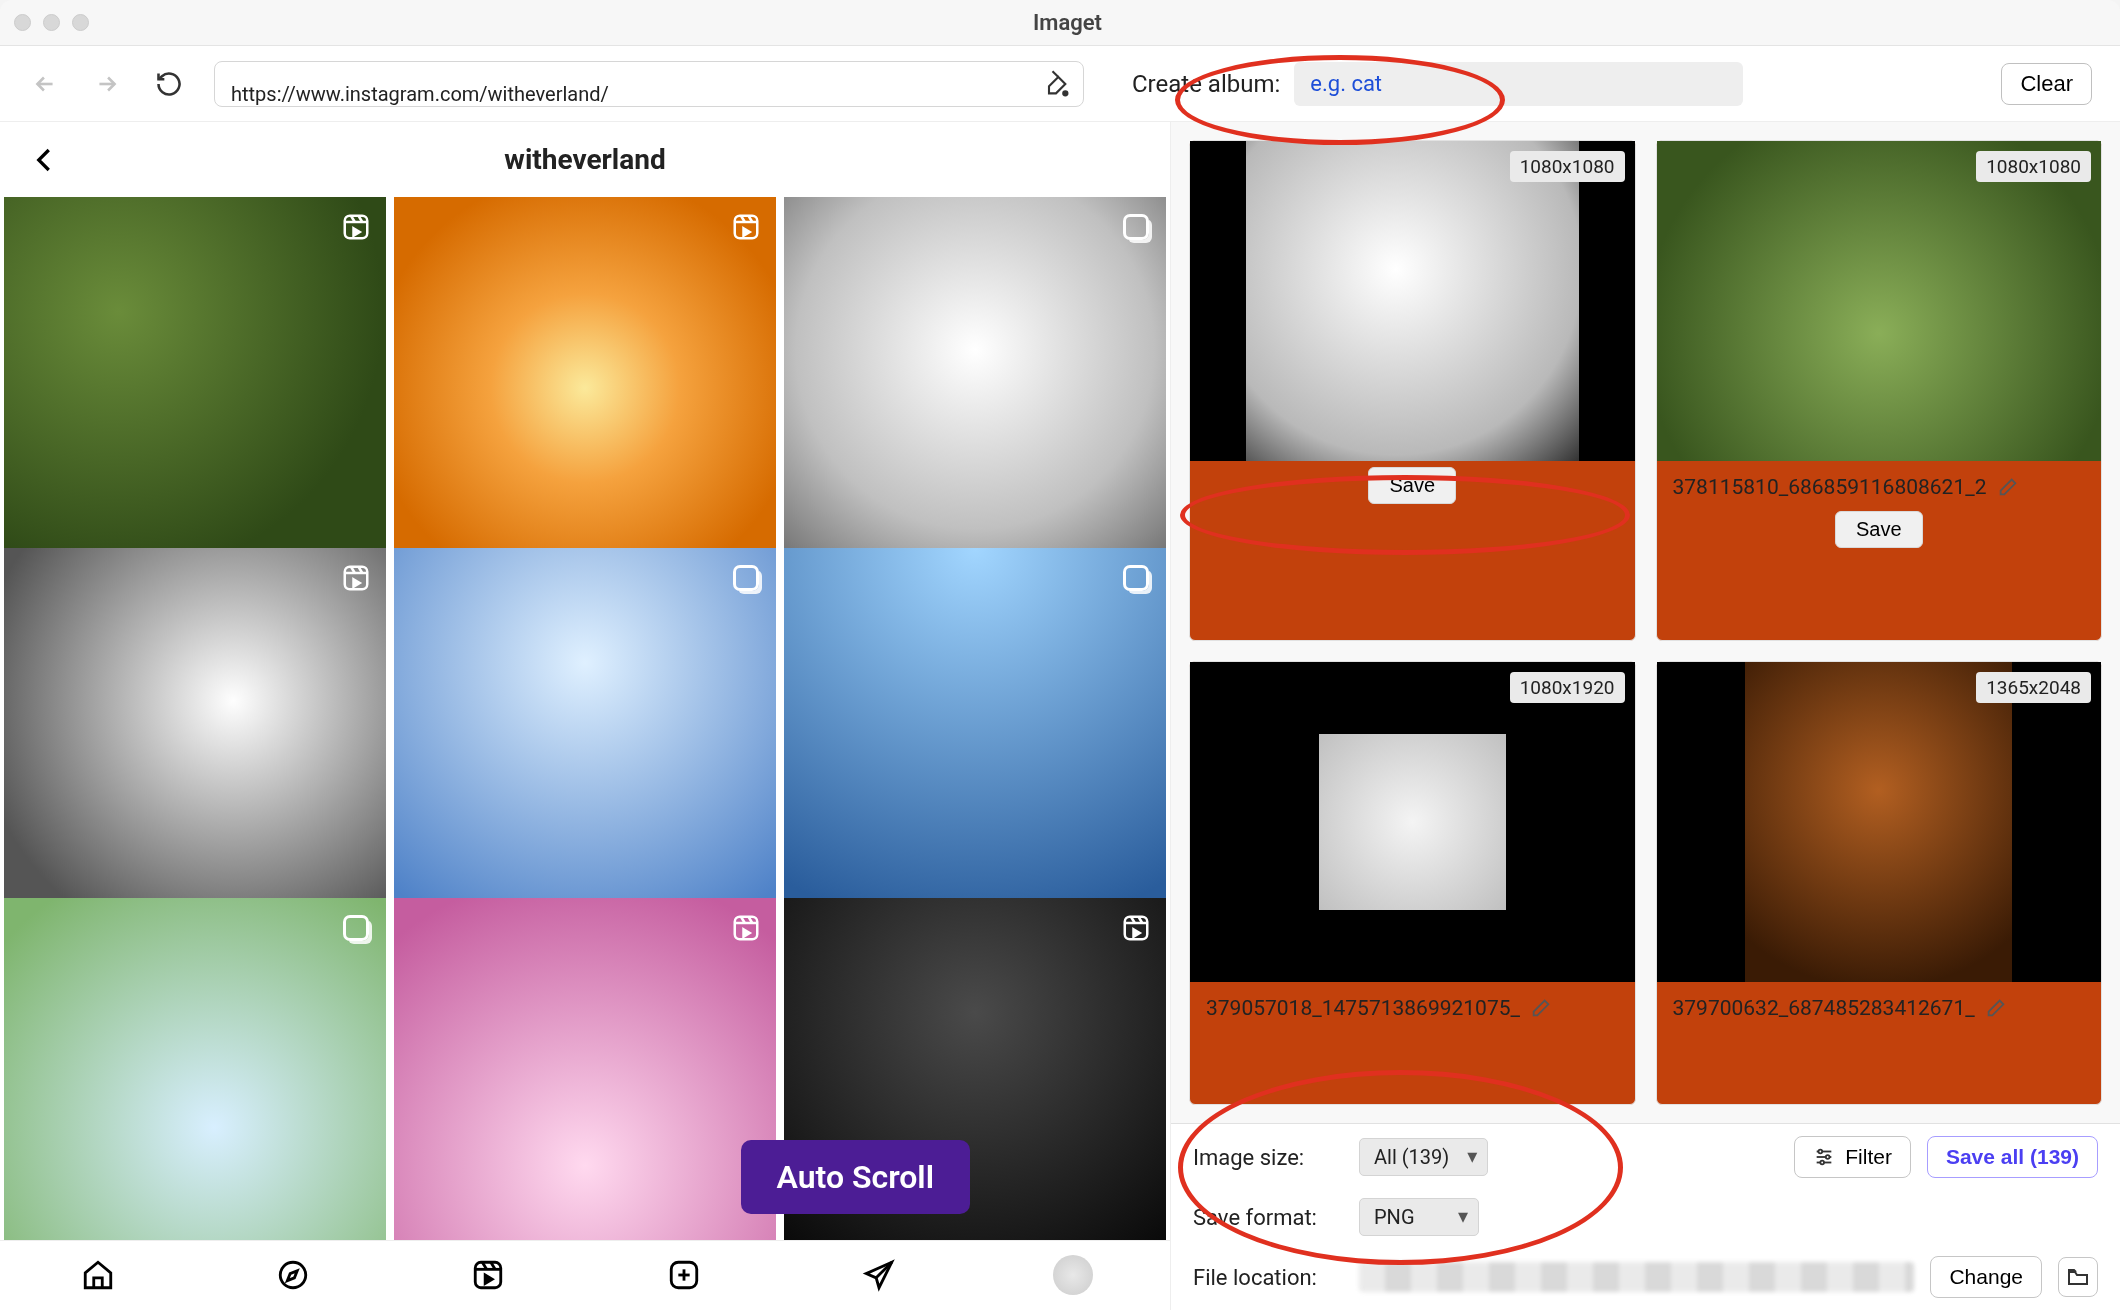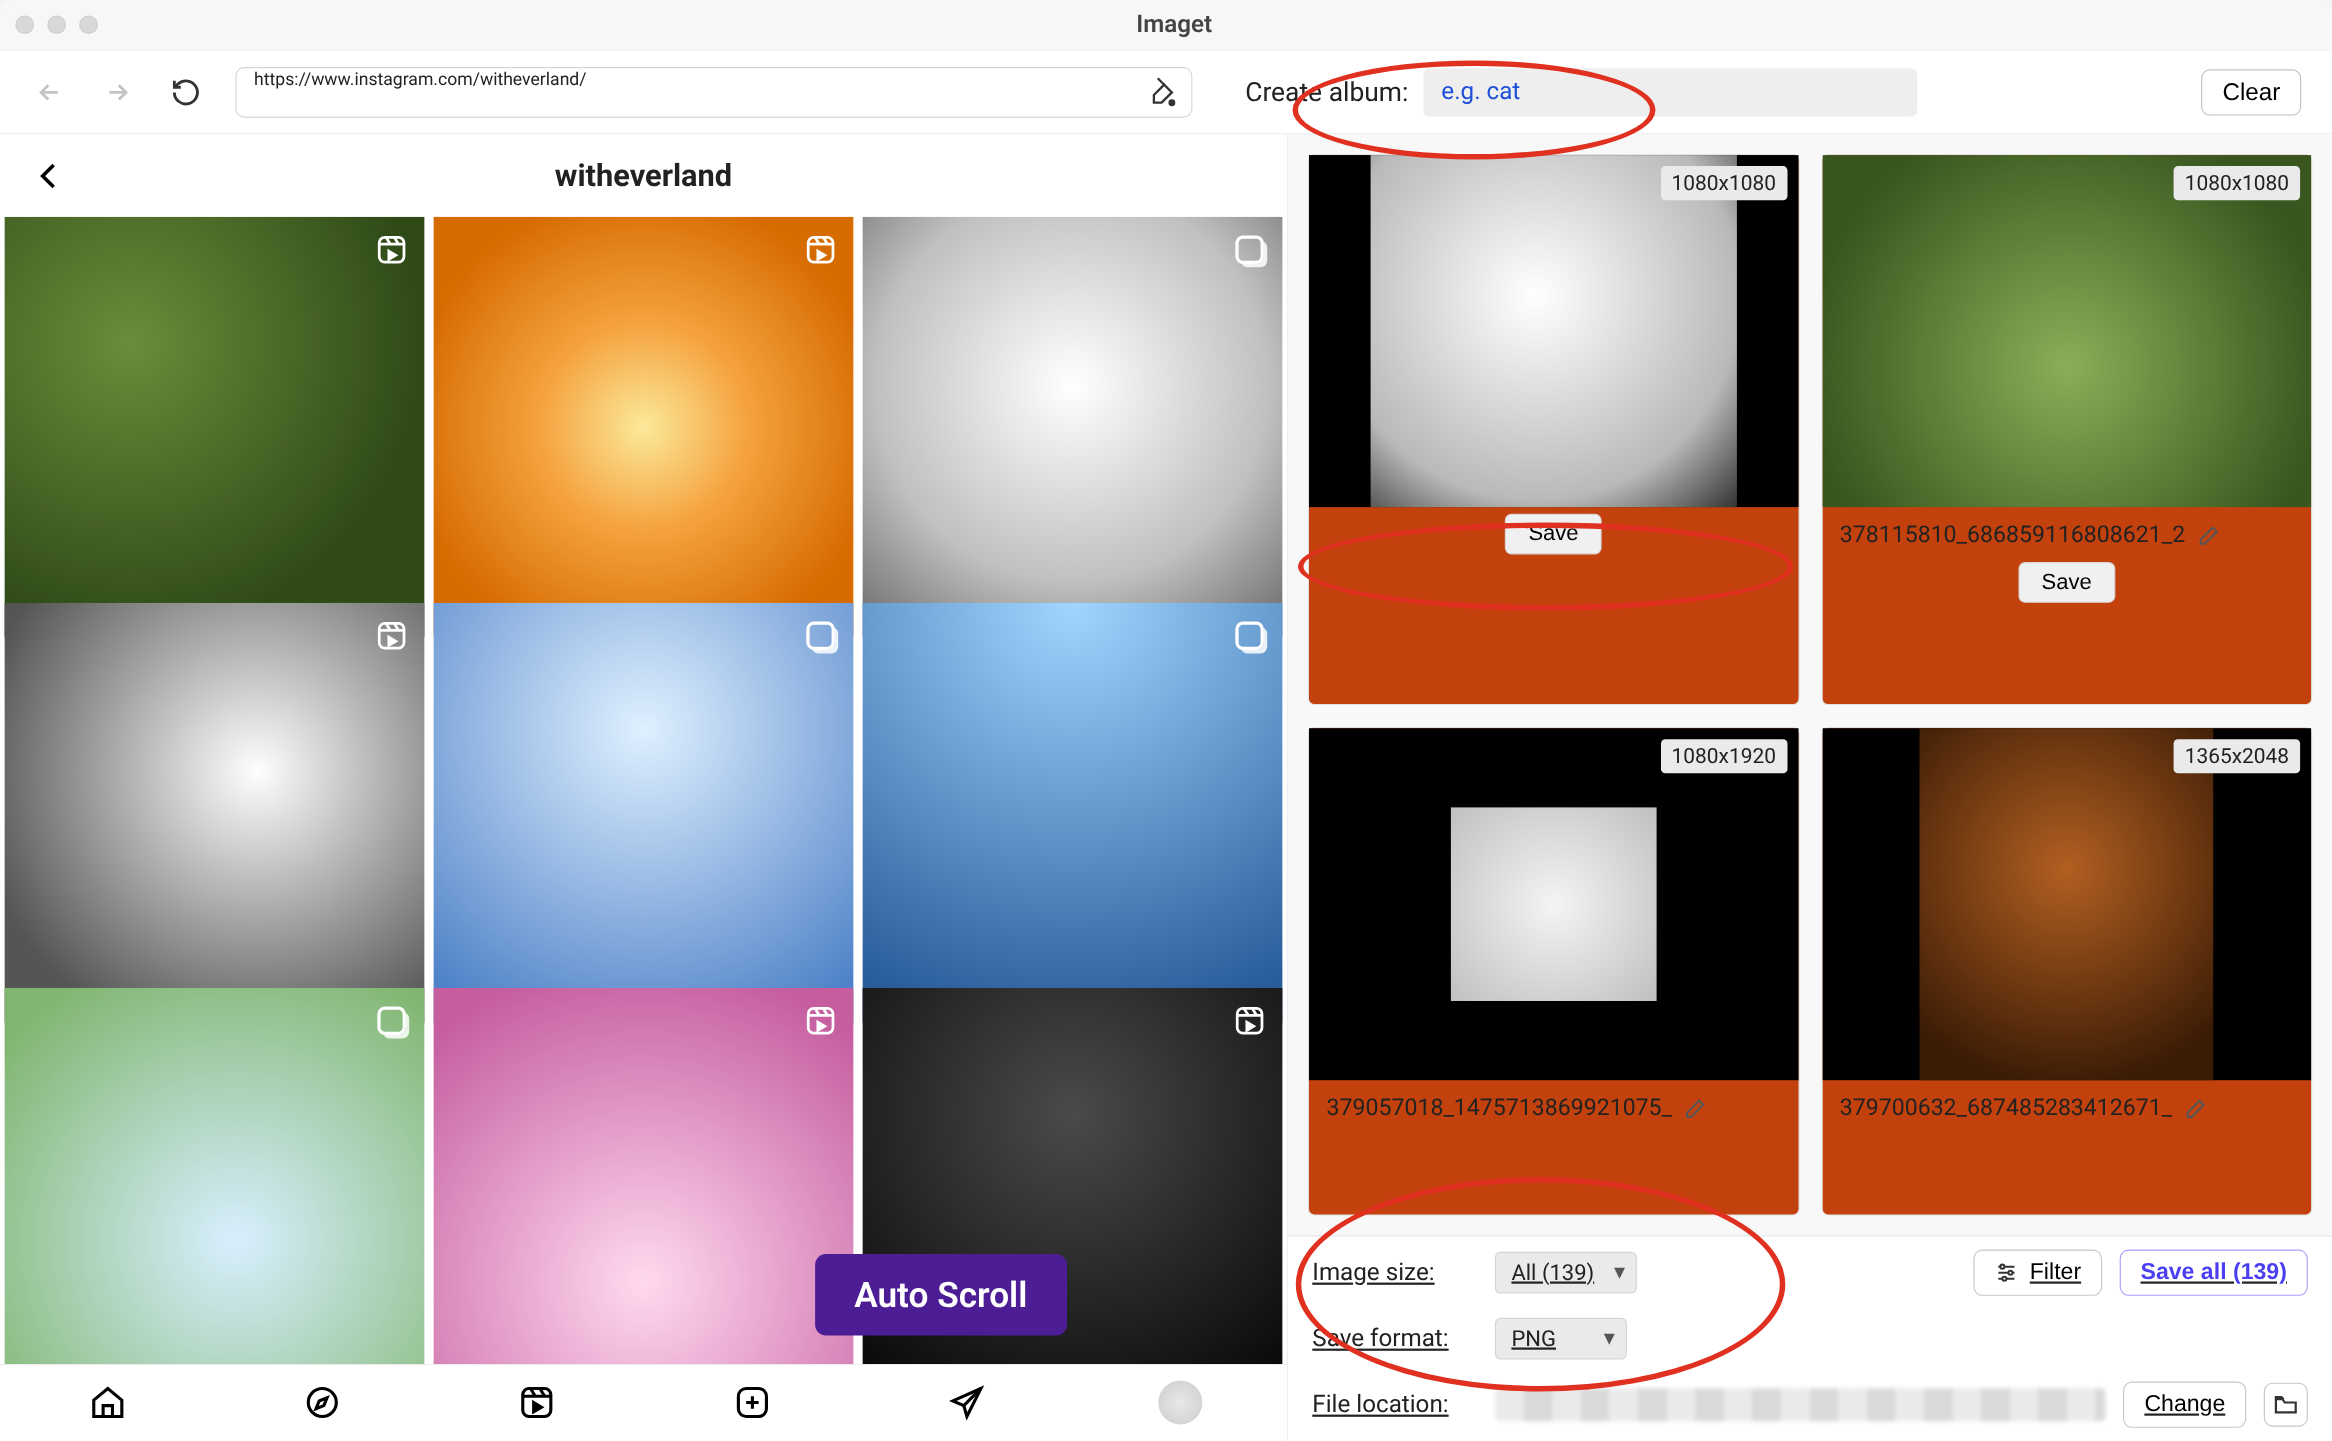--- a/index.html
+++ b/index.html
@@ -9,21 +9,21 @@
   
   .titlebar { height:46px; background:#f7f7f7; border-bottom:1px solid #e4e4e4; display:flex; align-items:center; padding:0 14px; border-top-left-radius:12px; border-top-right-radius:12px; }
   .traffic { display:flex; gap:12px; }
   .dot { width:17px; height:17px; border-radius:50%; background:#d8d8d8; border:1px solid #ccc; }
   .title { flex:1; text-align:center; font-weight:600; font-size:22px; color:#444; }
 
   
   .toolbar { height:76px; display:flex; align-items:center; padding:0 28px; gap:28px; background:#fff; border-bottom:1px solid #eee; }
   .nav-arrow, .reload { width:34px; height:34px; display:flex; align-items:center; justify-content:center; color:#707070; }
   .nav-arrow.disabled { color:#c4c4c4; }
-  .urlbar { height:46px; border:1px solid #d6d6d6; border-radius:8px; padding:0 16px; font-size:16px; display:flex; align-items:flex-start; min-width:0; }
+  .urlbar { height:46px; border:1px solid #d6d6d6; border-radius:8px; padding:0 16px; font-size:20px; display:flex; align-items:flex-end; min-width:0; }
   .urlbar-wrap { flex:0 0 870px; display:flex; align-items:center; position:relative; }
   .urlbar-wrap .mystic { position:absolute; right:14px; }
 
   .right-toolbar { flex:1; display:flex; align-items:center; gap:14px; padding-left:20px; }
   .album-label { font-size:24px; }
   .album-input { flex:1; height:44px; background:#eeeeee; border-radius:6px; padding:0 16px; font-size:22px; color:#999; display:flex; align-items:center; }
   .clear-btn { height:42px; border:1.5px solid #c0c0c0; border-radius:8px; padding:0 18px; background:#fff; font-size:22px; cursor:pointer; }
 
   
   .main { display:flex; height:calc(100% - 122px); }
@@ -67,21 +67,21 @@
   .thumb { width:70%; height:85%; background:radial-gradient(circle,#eee,#999); }
   .c1 .thumb{background:radial-gradient(circle at 45% 40%,#fff,#b9b9b9 70%,#333 100%);width:75%;height:100%;}
   .c2 .thumb{background:radial-gradient(circle at 50% 60%,#8aae58,#39561e 80%);width:100%;height:100%;}
   .c3 .thumb{background:radial-gradient(circle at 50% 50%,#f4f4f4,#c0c0c0);width:42%;height:55%;}
   .c4 .thumb{background:radial-gradient(circle at 50% 40%,#b25f21,#3a1b05 85%);width:60%;height:100%;}
   .fname-row { display:flex; align-items:center; gap:10px; padding:14px 16px 6px; font-size:21px; white-space:nowrap; overflow:hidden; }
   .fname-row .pencil { flex-shrink:0; }
   .save-btn { align-self:center; margin:6px 11px 14px; background:#f0f0f0; border:1px solid #d9d9d9; border-radius:6px; padding:6px 20px; font-size:20px; cursor:pointer; }
 
   
-  .settings { border-top:1px solid #e1e1e1; background:#fff; padding:12px 22px 0; font-size:22px; display:flex; flex-direction:column; gap:20px;text-decoration:underline; }
+  .settings { border-top:1px solid #e1e1e1; background:#fff; padding:12px 22px 0; font-size:22px; display:flex; flex-direction:column; gap:20px; }
   .row { display:flex; align-items:center; gap:16px; }
   .row label { min-width:150px; }
   .select { background:#eaeaea; border:1px solid #d4d4d4; border-radius:5px; padding:6px 38px 6px 14px; font-size:20px; position:relative; }
   .select:after { content:"▾"; position:absolute; right:10px; top:5px; color:#555; }
   .filter-btn, .saveall-btn, .change-btn { border:1.5px solid #c6c6c6; border-radius:8px; padding:8px 18px; background:#fff; font-size:21px; cursor:pointer; display:flex; align-items:center; gap:10px; }
   .saveall-btn { color:#4b3ff2; border-color:#a79dff; font-weight:600; }
   .loc-blur { flex:1; height:30px; border-radius:4px; background:repeating-linear-gradient(90deg,#e2e2e2 0 26px,#c9c9c9 26px 52px); filter:blur(2px); opacity:.7; }
 
   .folder-icon-box { width:40px; height:40px; border:1.5px solid #c6c6c6; border-radius:8px; display:flex; align-items:center; justify-content:center; }
 

